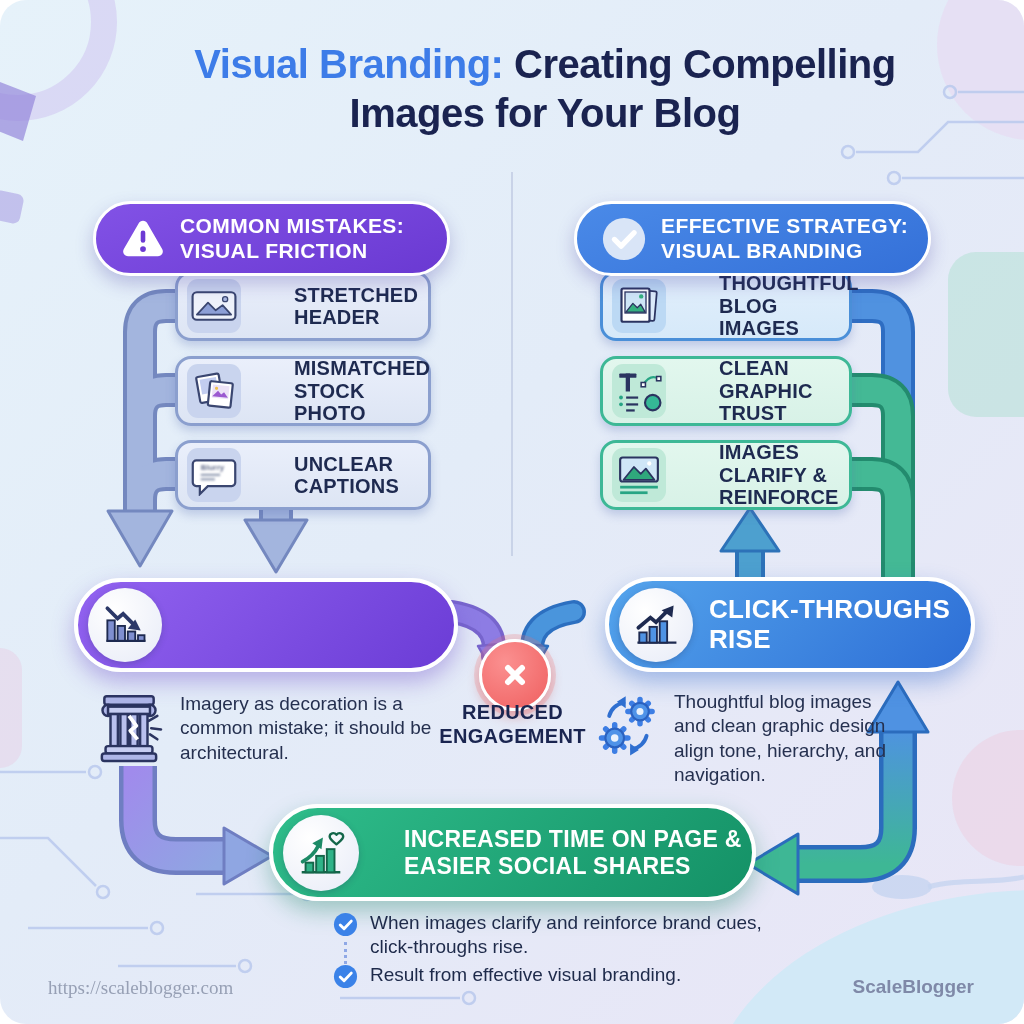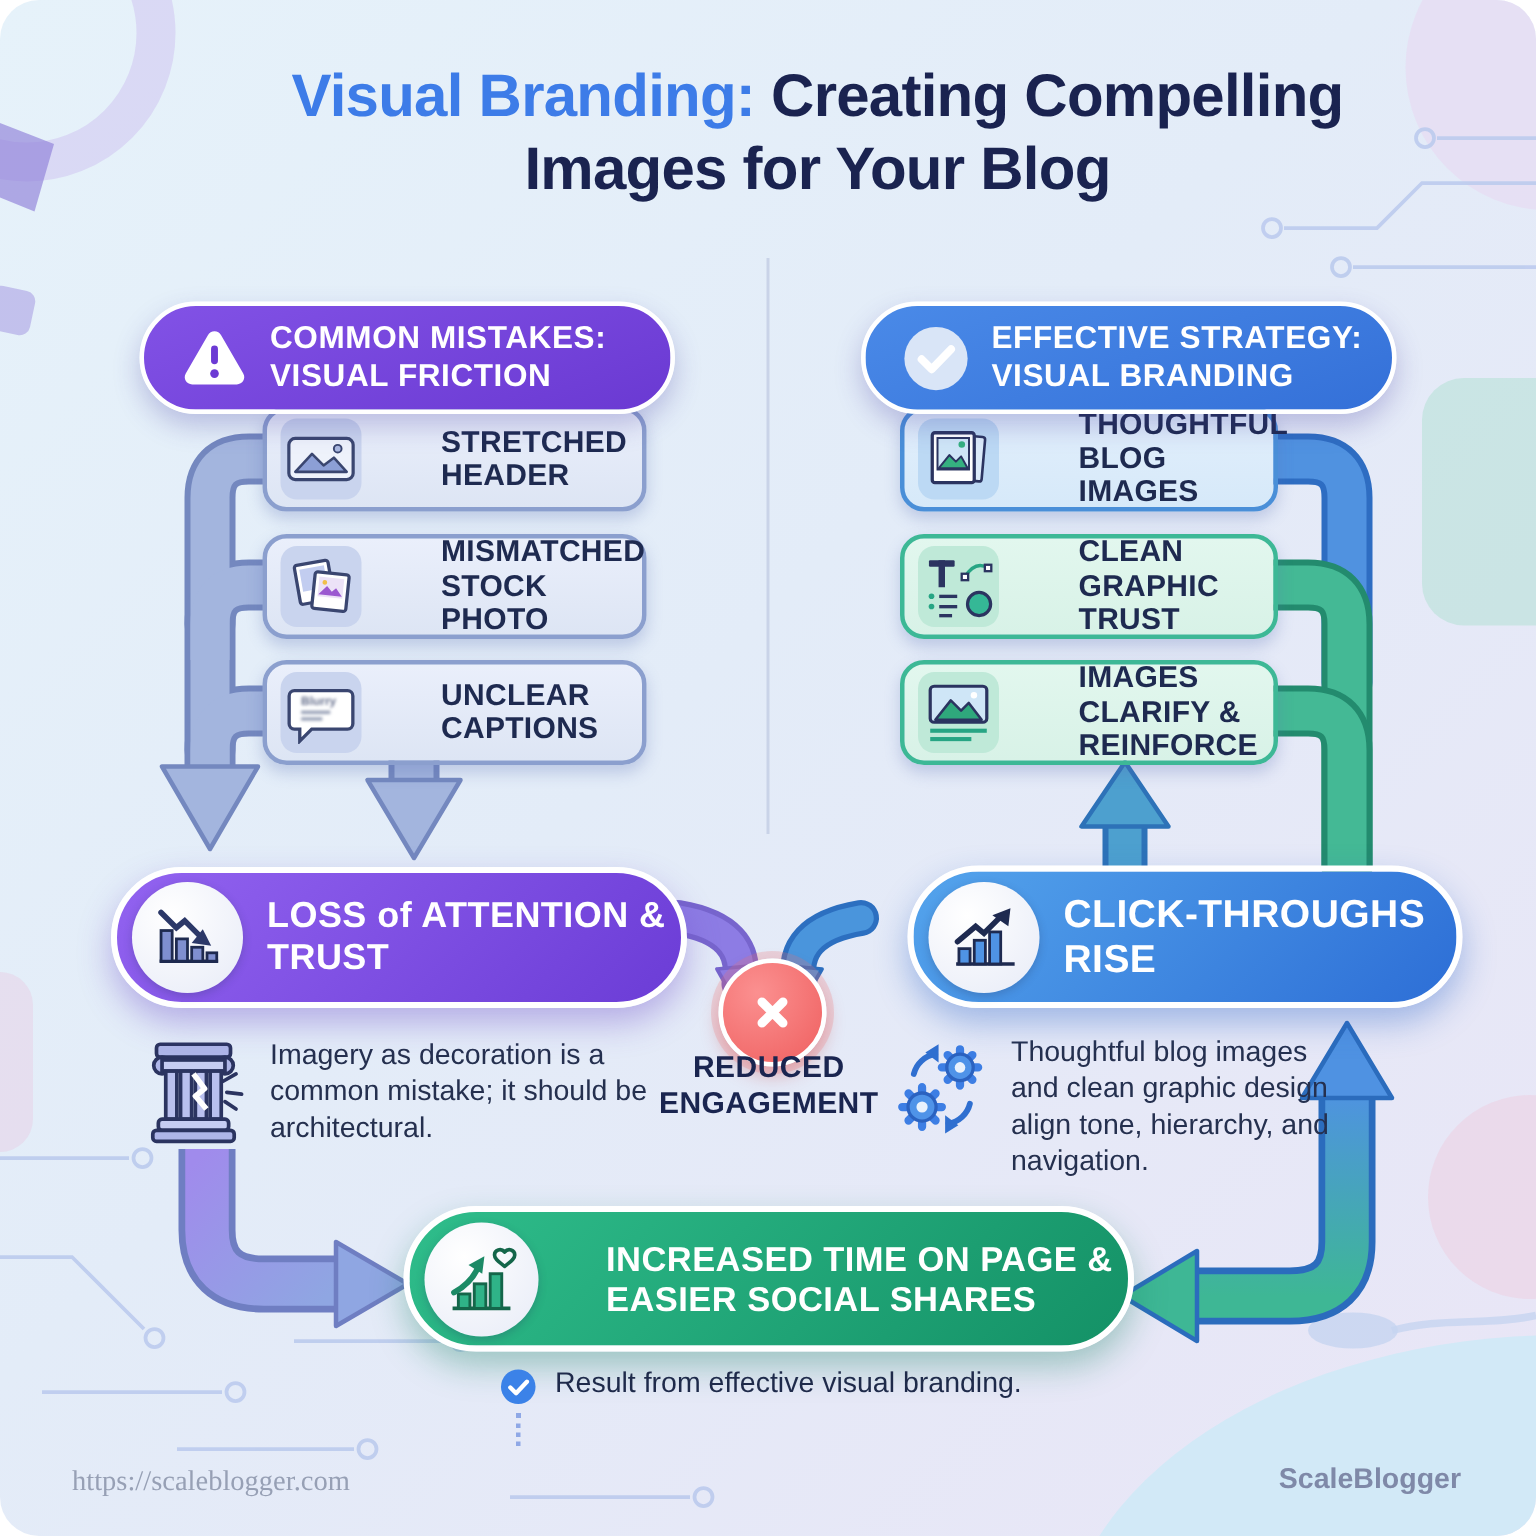--- a/index.html
+++ b/index.html
@@ -290,21 +290,20 @@
       <svg viewBox="0 0 56 56" width="52" height="52">
         <path d="M8 45 h42" stroke="#1e2a50" stroke-width="2.5"></path>
         <rect x="9" y="23" width="8" height="22" fill="#7f8fd0" stroke="#1e2a50" stroke-width="2"></rect>
         <rect x="20" y="29" width="8" height="16" fill="#7f8fd0" stroke="#1e2a50" stroke-width="2"></rect>
         <rect x="31" y="35" width="8" height="10" fill="#7f8fd0" stroke="#1e2a50" stroke-width="2"></rect>
         <rect x="42" y="39" width="7" height="6" fill="#7f8fd0" stroke="#1e2a50" stroke-width="2"></rect>
         <path d="M9 10 L20 21 L26 16 L37 27" stroke="#2b3868" stroke-width="4" fill="none" stroke-linecap="round"></path>
         <polygon points="45,34 31,32 39,22" fill="#2b3868"></polygon>
       </svg>
     </span>
-    <span class="otext">LOSS of ATTENTION &amp; TRUST</span>
   </div>
   <div class="opill opill-click">
     <span class="ocircle">
       <svg viewBox="0 0 56 56" width="52" height="52">
         <path d="M8 47 h42" stroke="#1e2a50" stroke-width="2.5"></path>
         <rect x="10" y="36" width="8" height="11" fill="#4f93e4" stroke="#1e2a50" stroke-width="2"></rect>
         <rect x="21" y="30" width="8" height="17" fill="#4f93e4" stroke="#1e2a50" stroke-width="2"></rect>
         <rect x="32" y="24" width="8" height="23" fill="#4f93e4" stroke="#1e2a50" stroke-width="2"></rect>
         <path d="M9 31 L22 20 L28 25 L40 13" stroke="#1e2a50" stroke-width="4" fill="none" stroke-linecap="round"></path>
         <polygon points="47,7 45.5,20 34,12" fill="#1e2a50"></polygon>
@@ -376,20 +375,29 @@
 
   <div class="bullets">
     <div class="bdots"></div>
     <div class="brow">
       <span class="bcheck">
         <svg viewBox="0 0 26 26" width="25" height="25">
             <circle cx="13" cy="13" r="12" fill="#3b82e8"></circle>
             <path d="M7.5 13.5 L11.5 17.5 L19 9.5" fill="none" stroke="#fff" stroke-width="3" stroke-linecap="round" stroke-linejoin="round"></path>
           </svg>
       </span>
+      <span class="btext">When images clarify and reinforce brand cues, click-throughs rise.</span>
+    </div>
+    <div class="brow">
+      <span class="bcheck">
+        <svg viewBox="0 0 26 26" width="25" height="25">
+            <circle cx="13" cy="13" r="12" fill="#3b82e8"></circle>
+            <path d="M7.5 13.5 L11.5 17.5 L19 9.5" fill="none" stroke="#fff" stroke-width="3" stroke-linecap="round" stroke-linejoin="round"></path>
+          </svg>
+      </span>
       <span class="btext">Result from effective visual branding.</span>
     </div>
   </div>
 
   <div class="furl">https://scaleblogger.com</div>
   <div class="fbrand">ScaleBlogger</div>
 
 </div>
 
 </body></html>

